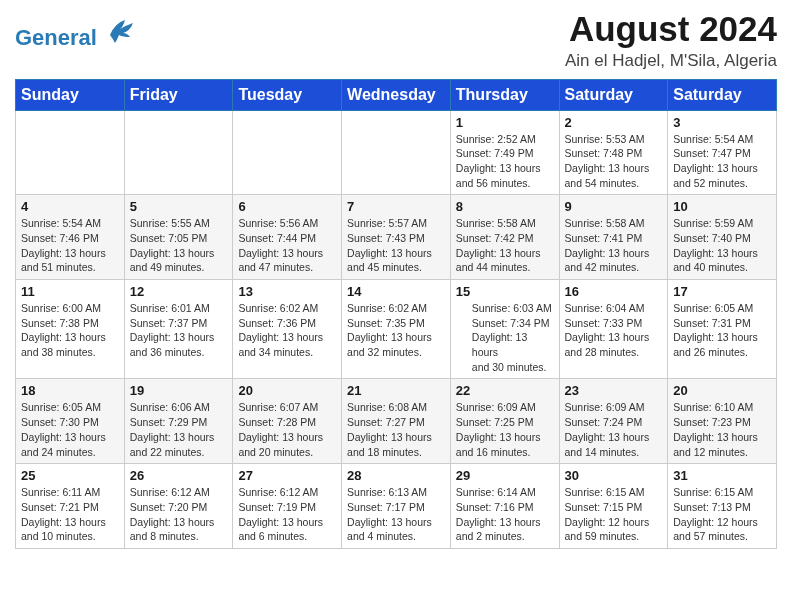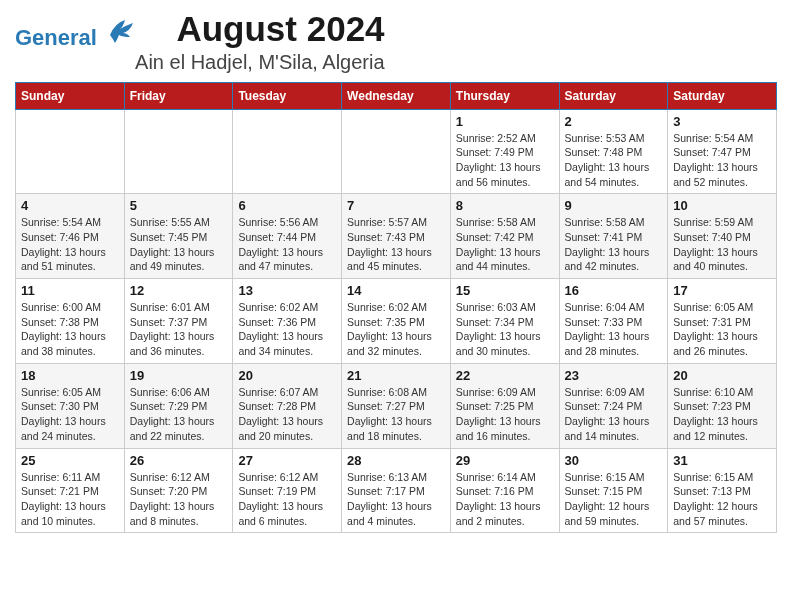--- a/index.html
+++ b/index.html
@@ -5,22 +5,24 @@
     * { box-sizing: border-box; margin: 0; padding: 0; }
     body {
       font-family: Arial, sans-serif;
       background: #fff;
       width: 792px;
       min-height: 612px;
       padding: 10px 15px;
     }
     .header {
       display: flex;
+      justify-content: space-between;
       align-items: flex-start;
       margin-bottom: 8px;
+      gap: 33px;
     }
     .logo {
       display: flex;
       align-items: center;
       margin-top: 5px;
     }
     .logo-text {
       font-size: 22px;
       font-weight: bold;
       color: #1a1a1a;
@@ -37,35 +39,35 @@
     .title-section {
       text-align: right;
     }
     .month-title {
       font-size: 35px;
       font-weight: bold;
       color: #1a1a1a;
       line-height: 1.1;
     }
     .location {
-      font-size: 20px;
+      font-size: 17px;
       color: #444;
       margin-top: 2px;
     }
     .calendar {
       width: 100%;
       border-collapse: collapse;
       font-size: 11px;
     }
     .calendar th {
-      background-color: #b91c1c;
+      background-color: #1d4ed8;
       color: #fff;
       text-align: left;
       padding: 6px 5px;
-      font-size: 12px;
+      font-size: 16px;
       font-weight: bold;
       border: 1px solid #2a7ab5;
     }
     .calendar td {
       border: 1px solid #ccc;
       vertical-align: top;
       padding: 4px 5px;
       min-height: 80px;
       height: 80px;
       width: 14.28%;
@@ -154,21 +156,21 @@
         <td>
           <span class="day-number">4</span>
           <div class="day-info" style="white-space: pre-line;">Sunrise: 5:54 AM
 Sunset: 7:46 PM
 Daylight: 13 hours
 and 51 minutes.</div>
         </td>
         <td>
           <span class="day-number">5</span>
           <div class="day-info" style="white-space: pre-line;">Sunrise: 5:55 AM
-Sunset: 7:45 PM
+Sunset: 7:05 PM
 Daylight: 13 hours
 and 49 minutes.</div>
         </td>
         <td>
           <span class="day-number">6</span>
           <div class="day-info" style="white-space: pre-line;">Sunrise: 5:56 AM
 Sunset: 7:44 PM
 Daylight: 13 hours
 and 47 minutes.</div>
         </td>
@@ -225,21 +227,21 @@
         </td>
         <td>
           <span class="day-number">14</span>
           <div class="day-info" style="white-space: pre-line;">Sunrise: 6:02 AM
 Sunset: 7:35 PM
 Daylight: 13 hours
 and 32 minutes.</div>
         </td>
         <td>
           <span class="day-number">15</span>
-          <div class="day-info" style="white-space: pre-line;">Sunrise: 6:03 AM
+          <div class="day-info" style="white-space: pre-line; margin-left: 16px;">Sunrise: 6:03 AM
 Sunset: 7:34 PM
 Daylight: 13 hours
 and 30 minutes.</div>
         </td>
         <td>
           <span class="day-number">16</span>
           <div class="day-info" style="white-space: pre-line;">Sunrise: 6:04 AM
 Sunset: 7:33 PM
 Daylight: 13 hours
 and 28 minutes.</div>

